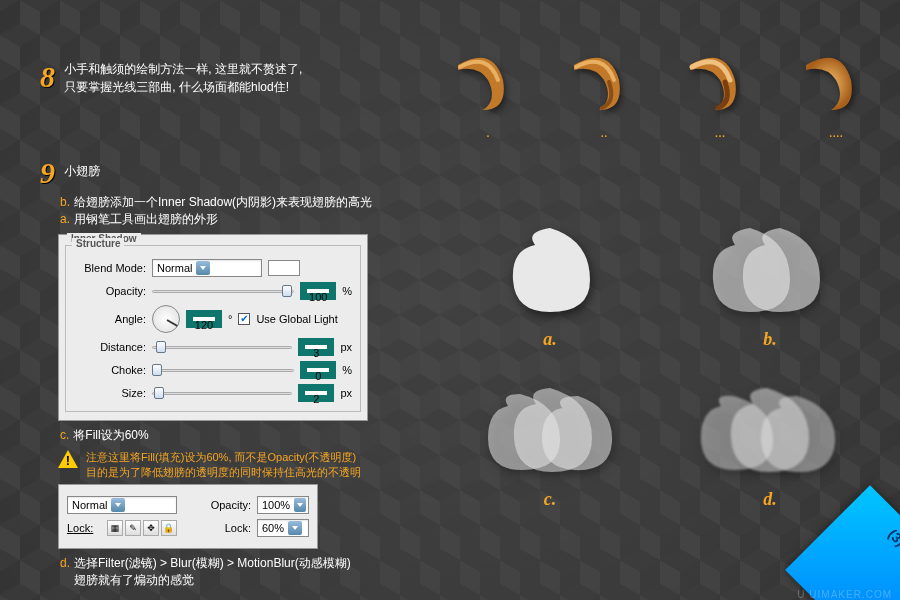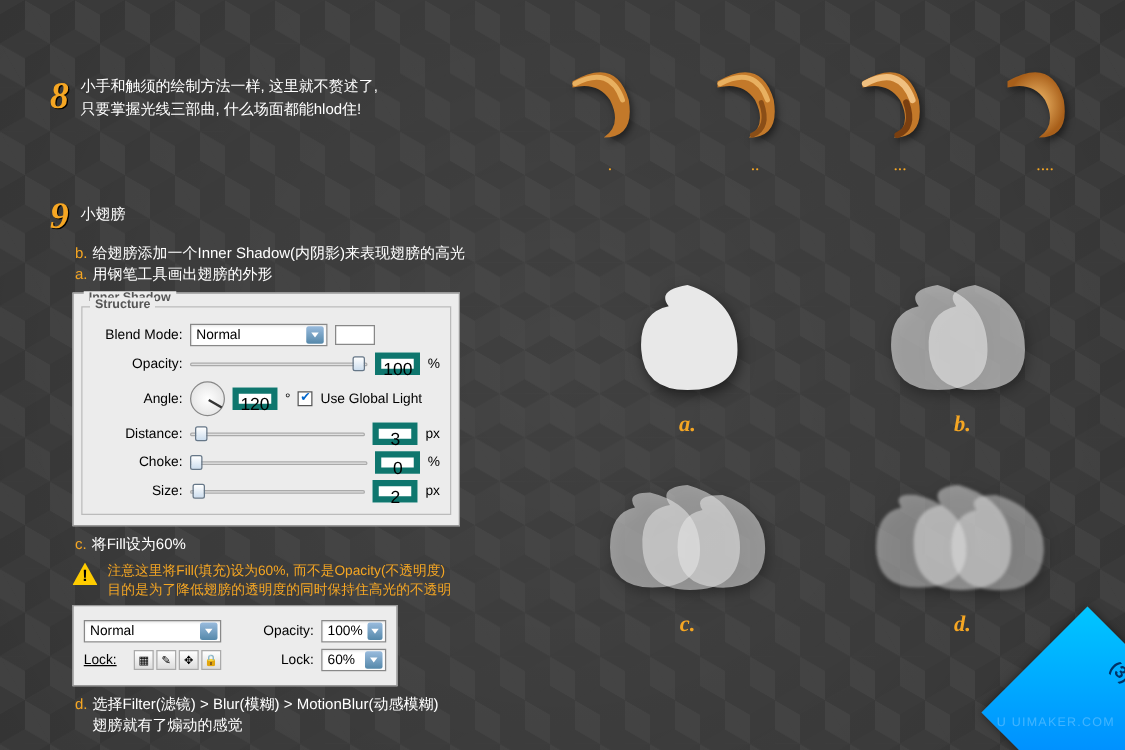--- a/index.html
+++ b/index.html
@@ -47,28 +47,28 @@
   .panel {
     background:#ececec; border:1px solid #999; width:310px;
     font-size:11px; color:#000; padding:4px 6px 8px 6px; margin:6px 0 6px 18px;
     position:relative;
   }
   .panel-title { position:absolute; top:-2px; left:8px; background:#ececec; padding:0 4px; font-weight:bold; color:#555; font-size:10px; }
   .panel-fieldset { border:1px solid #bbb; padding:8px 8px 4px 8px; margin-top:6px; position:relative;}
   .panel-fieldset .fs-title { position:absolute; top:-8px; left:6px; background:#ececec; padding:0 4px; font-size:10px; font-weight:bold; color:#555;}
   .row { display:flex; align-items:center; margin:5px 0; gap:6px; }
   .row label { width:72px; text-align:right; font-size:11px; }
-  .select { flex:0 0 auto; display:flex; align-items:center; border:1px solid #888; background:#fff; height:18px; font-size:11px; padding:0 2px 0 4px; box-shadow: inset 0 1px 2px rgba(0,0,0,0.1); justify-content: space-between;}
+  .select { flex:0 0 auto; display:flex; align-items:center; border:1px solid #888; background:#fff; height:18px; font-size:11px; padding:0 2px 0 4px; box-shadow: inset 0 1px 2px rgba(0,0,0,0.1);}
   .select .sel-arrow { width:14px; height:14px; background:linear-gradient(#9bd,#58a); border-radius:2px; margin-left:4px; display:flex; align-items:center; justify-content:center;}
   .select .sel-arrow::after { content:""; border-left:3px solid transparent; border-right:3px solid transparent; border-top:4px solid #fff;}
   .swatch { width:32px; height:16px; background:#fff; border:1px solid #888;}
   .slider { flex:1; height:10px; position:relative;}
   .slider-track { position:absolute; top:4px; left:0; right:0; height:3px; background:linear-gradient(#ccc,#eee); border-radius:2px; border:1px solid #aaa;}
   .slider-thumb { position:absolute; top:-1px; width:10px; height:12px; background:linear-gradient(#fff,#cde); border:1px solid #678; border-radius:2px;}
-  .numbox { width:36px; height:18px; border:5px solid #0f766e; background:#fff; text-align:center; line-height:16px; font-size:14px;}
+  .numbox { width:36px; height:18px; border:7px solid #0f766e; background:#fff; text-align:center; line-height:16px; font-size:11px;}
   .unit { font-size:11px; }
   .dial { width:28px; height:28px; border:1px solid #888; border-radius:50%; background:radial-gradient(#fff,#ddd); position:relative; flex:0 0 auto;}
   .dial::after { content:""; position:absolute; width:2px; height:12px; background:#333; left:13px; top:2px; transform-origin:bottom center; transform:rotate(120deg);}
   .chk { width:12px; height:12px; border:1px solid #555; background:#fff; display:inline-flex; align-items:center; justify-content:center; font-size:10px; color:#06c; line-height:1; }
   .warn { display:flex; gap:8px; margin:6px 0 4px 18px; width:320px; }
   .warn-icon { width:20px; height:18px; background:#ffcc00; clip-path:polygon(50% 0,100% 100%,0 100%); display:flex; align-items:flex-end; justify-content:center; color:#000; font-weight:bold; font-size:13px; }
   .warn-text { color:#f5a623; font-size:11px; line-height:15px; }
   .panel2 { background:#ececec; border:1px solid #999; width:260px; font-size:11px; color:#000; padding:6px 8px; margin:4px 0 6px 18px;}
   .panel2 .row label { width:34px; text-align:left;text-decoration:underline;}
   .lockicons { display:flex; gap:2px; }
@@ -78,21 +78,21 @@
   .boomerang { display:inline-block; margin:0 18px; position:relative; }
   .boomerang svg { filter: drop-shadow(2px 3px 3px rgba(0,0,0,0.5)); }
   .dots { text-align:center; color:#f5a623; font-size:14px; font-family:Georgia; margin-top:2px;}
   .wings { position:absolute; left:440px; top:220px; width:440px; display:grid; grid-template-columns:1fr 1fr; row-gap:30px; }
   .wingcell { text-align:center; }
   .winglabel { color:#f5a623; font-style:italic; font-family:Georgia; font-size:18px; font-weight:bold; margin-top:6px;}
   .wing { filter: drop-shadow(2px 4px 5px rgba(0,0,0,0.5)); }
   
   .corner { position:absolute; right:-30px; bottom:-30px; width:120px; height:120px; background:linear-gradient(135deg,#00c6ff 0%, #0078ff 100%); transform:rotate(45deg); display:flex; align-items:flex-start; justify-content:center; padding-top:10px; color:#036; font-weight:bold; font-size:14px; box-shadow:0 0 8px rgba(0,0,0,0.5);}
   .corner span { transform:rotate(0deg);}
-  .watermark { position:absolute; right:8px; bottom:16px; font-size:10px; color:rgba(255,255,255,0.25); letter-spacing:1px; z-index:2;}
+  .watermark { position:absolute; right:8px; bottom:0; font-size:10px; color:rgba(255,255,255,0.25); letter-spacing:1px; z-index:2;}
 </style>
 </head>
 <body>
 <div class="hexbg"></div>
 <div class="hexpattern"></div>
 
 <div class="content">
 
   <div class="section">
     <span class="stepnum">8</span>

